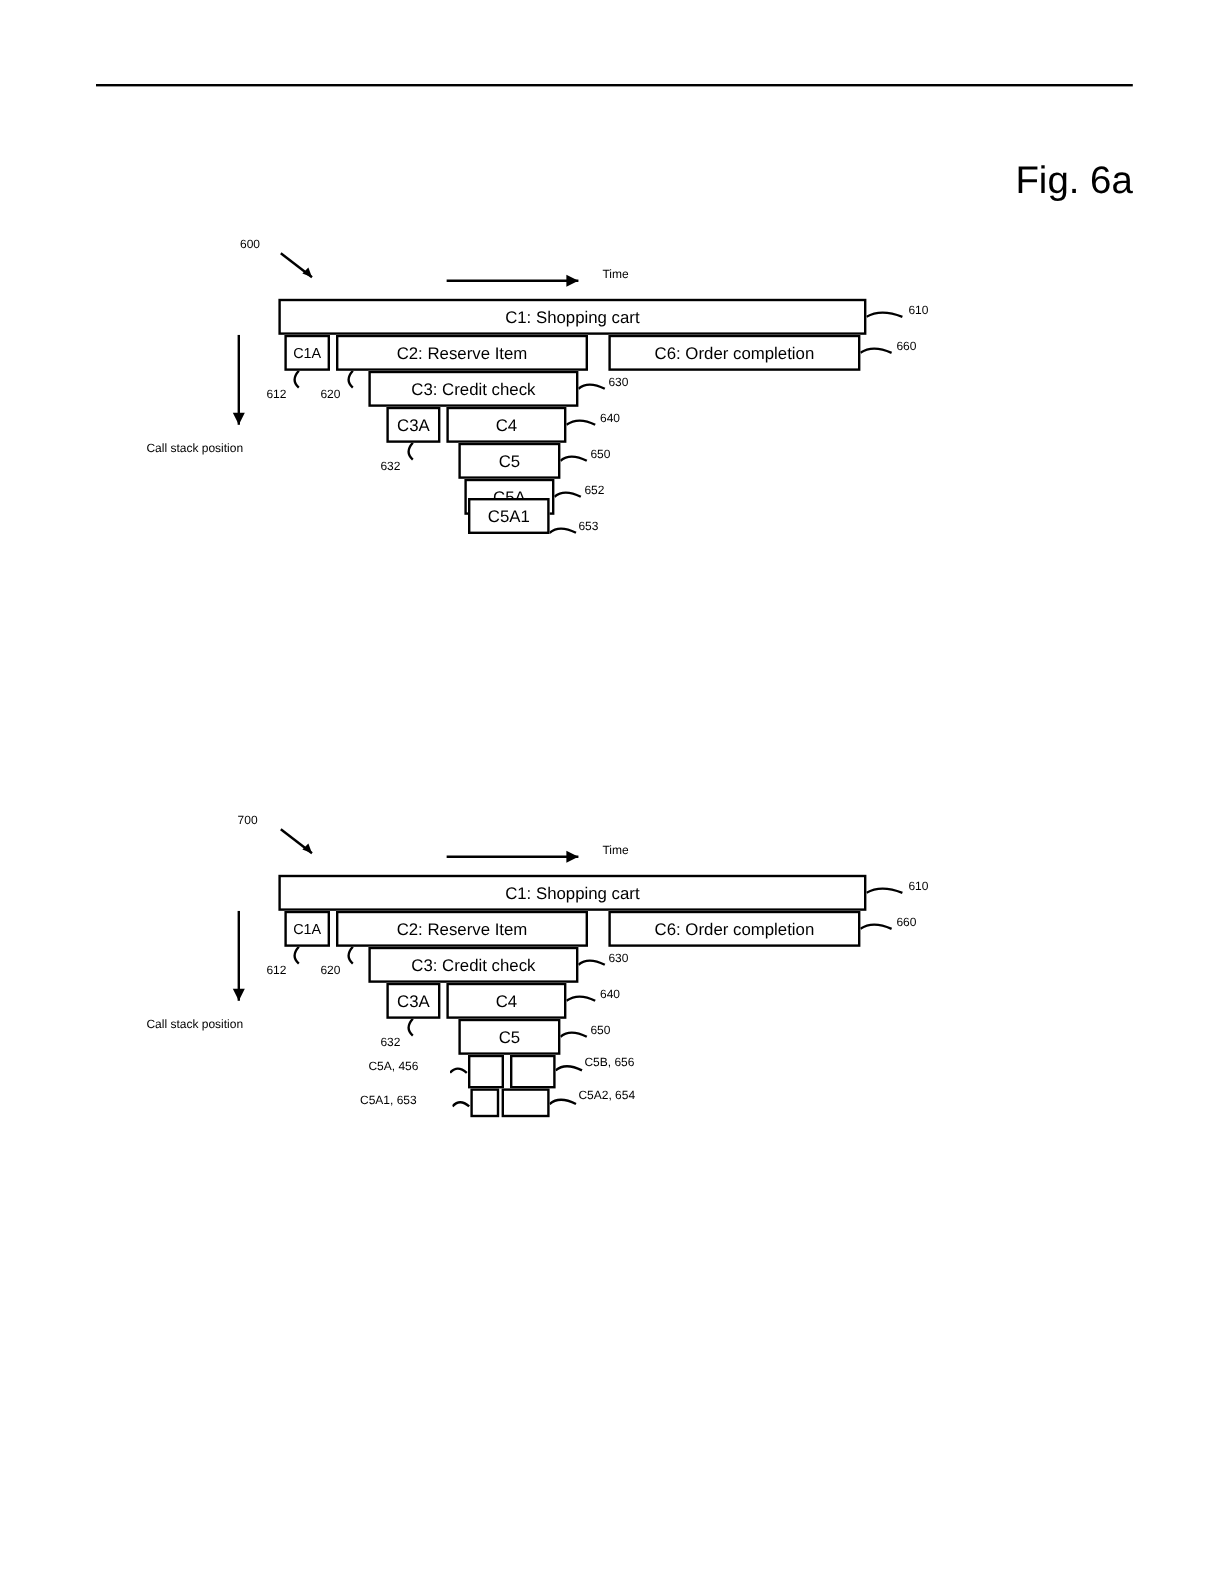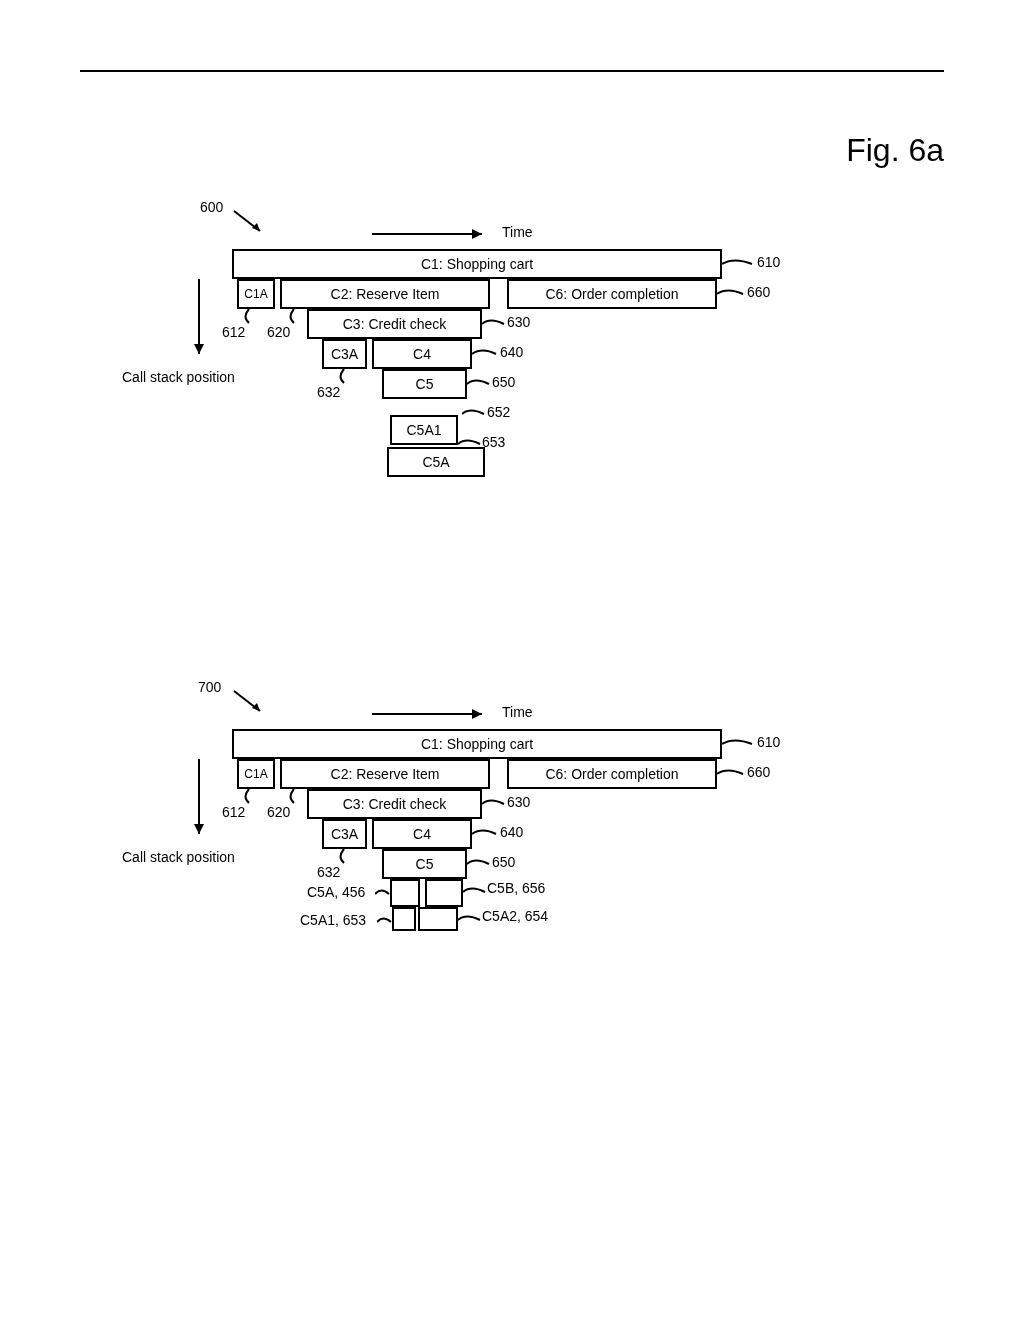--- a/index.html
+++ b/index.html
@@ -3,21 +3,21 @@
 <meta charset="utf-8">
 <style>
   * { box-sizing: border-box; margin: 0; padding: 0; }
   body { font-family: Arial, Helvetica, sans-serif; background: #fff; color: #000; width: 1024px; }
   .page { width: 1024px; padding: 70px 80px 0 80px; position: relative; }
   .header { display: flex; justify-content: space-between; font-size: 15px; font-weight: bold; margin-bottom: 10px; }
   .header-line { border-top: 2px solid #000; margin-bottom: 60px; }
   .fig-title { text-align: right; font-size: 32px; margin-bottom: 30px; }
   .figure-wrap { position: relative; width: 860px; margin: 0 auto 120px auto; }
   .box { position: absolute; border: 2px solid #000; background: #fff; display: flex; align-items: center; justify-content: center; font-size: 14px; padding: 0 4px; white-space: nowrap; }
-  .label { position: absolute; font-size: 14px; white-space: nowrap; }
+  .label { position: absolute; font-size: 10px; white-space: nowrap; }
   .arrow-h { position: absolute; }
   .arrow-v { position: absolute; }
   svg.arr { display: block; }
 </style>
 </head>
 <body>
 
 <div class="page">
   <div class="header-line"></div>
 
@@ -47,21 +47,21 @@
     <span class="label" style="left:40px; top:170px;">Call stack position</span>
 
     <div class="box" style="left:150px; top:50px; width:490px; height:30px;">C1: Shopping cart</div>
     <div class="box" style="left:155px; top:80px; width:38px; height:30px; font-size:12px;">C1A</div>
     <div class="box" style="left:198px; top:80px; width:210px; height:30px;">C2: Reserve Item</div>
     <div class="box" style="left:425px; top:80px; width:210px; height:30px;">C6: Order completion</div>
     <div class="box" style="left:225px; top:110px; width:175px; height:30px;">C3: Credit check</div>
     <div class="box" style="left:240px; top:140px; width:45px; height:30px;">C3A</div>
     <div class="box" style="left:290px; top:140px; width:100px; height:30px;">C4</div>
     <div class="box" style="left:300px; top:170px; width:85px; height:30px;">C5</div>
-    <div class="box" style="left:305px; top:200px; width:98px; height:30px;margin-top:48px;">C5A</div>
+    <div class="box" style="left:305px; top:200px; width:75px; height:30px;">C5A</div>
     <div class="box" style="left:308px; top:216px; width:68px; height:30px;">C5A1</div>
 
     <span class="label" style="left:675px; top:55px;">610</span>
     <svg class="arr" style="position:absolute; left:640px; top:58px;" width="35" height="14">
         <path d="M0 7 Q12 0 30 7" stroke="#000" stroke-width="2" fill="none"></path>
       </svg>
 
     <span class="label" style="left:665px; top:85px;">660</span>
     <svg class="arr" style="position:absolute; left:635px; top:88px;" width="30" height="14">
         <path d="M0 7 Q10 0 26 7" stroke="#000" stroke-width="2" fill="none"></path>

